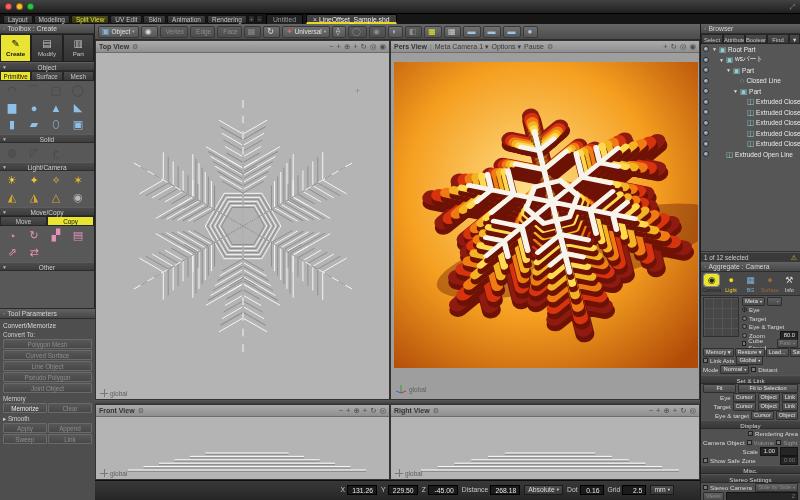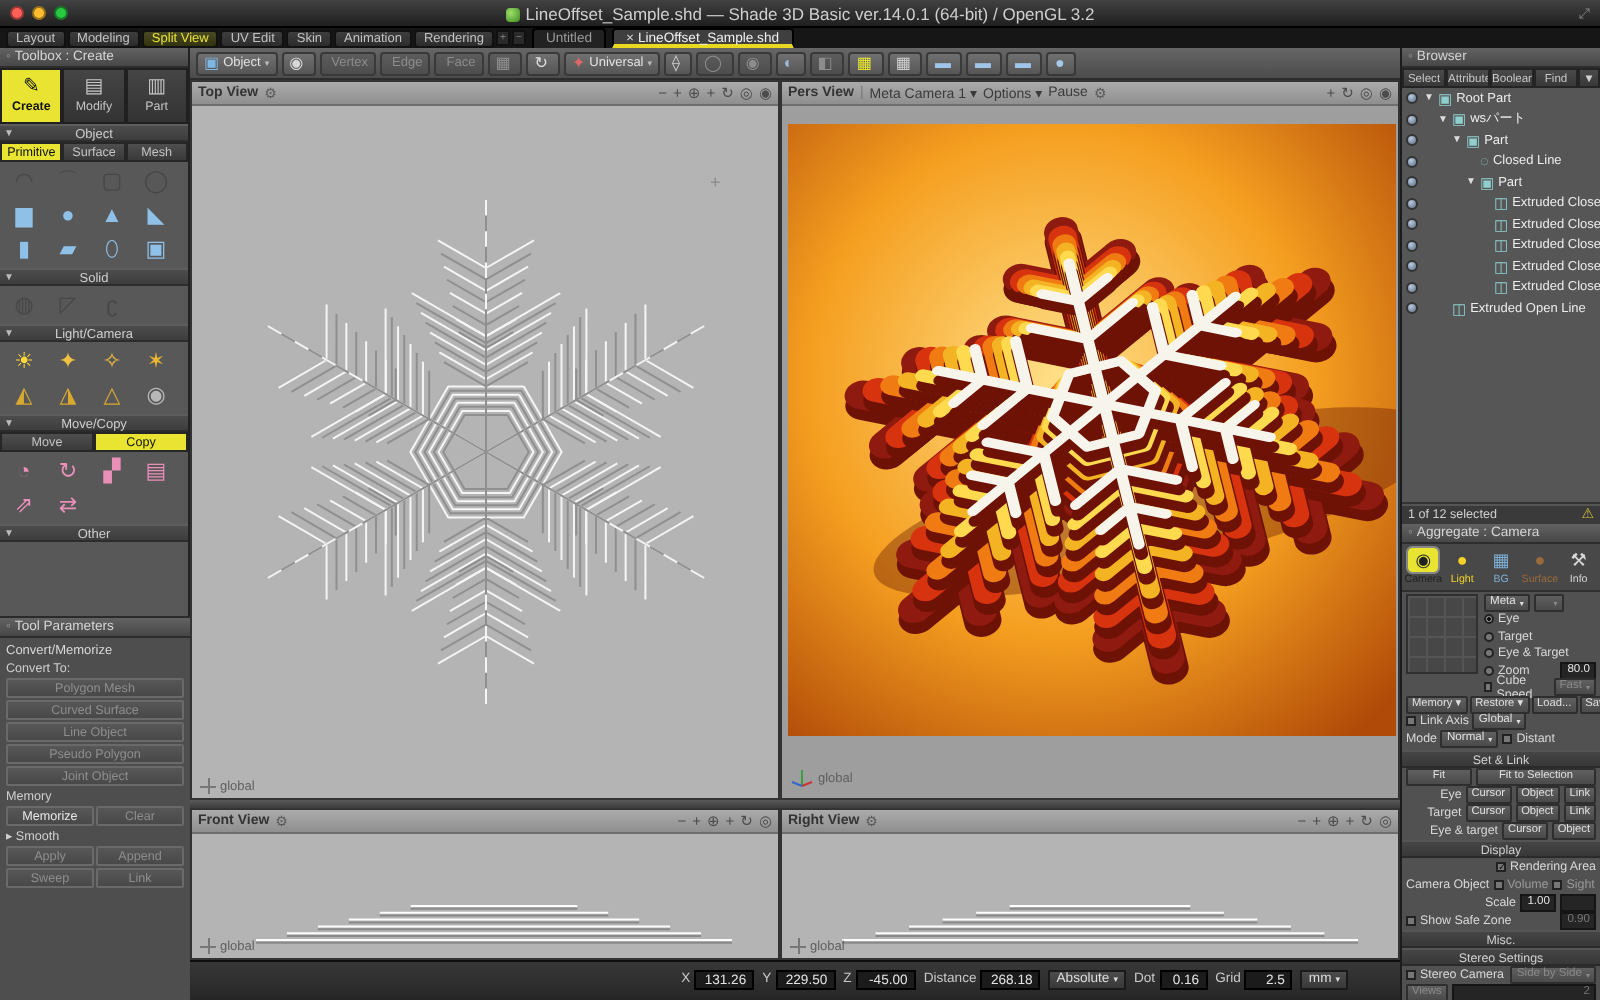--- a/index.html
+++ b/index.html
@@ -148,21 +148,20 @@
 </style>
 </head>
 <body>
 
 <div id="app">
 
   <div class="abs titlebar">
     <span class="tl-dot tl-red"></span>
     <span class="tl-dot tl-yel"></span>
     <span class="tl-dot tl-grn"></span>
-    <span class="win-title"><span class="doc-ico"></span><span>LineOffset_Sample.shd — Shade 3D Basic ver.14.0.1 (64-bit) / OpenGL 3.2</span></span>
     <span class="win-resize">⤢</span>
   </div>
 
   <div class="abs menubar">
     <span style="display:flex;gap:1px">
 
     <span class="mtab">Layout</span>
         <span class="mtab">Modeling</span>
         <span class="mtab active">Split View</span>
         <span class="mtab">UV Edit</span>

